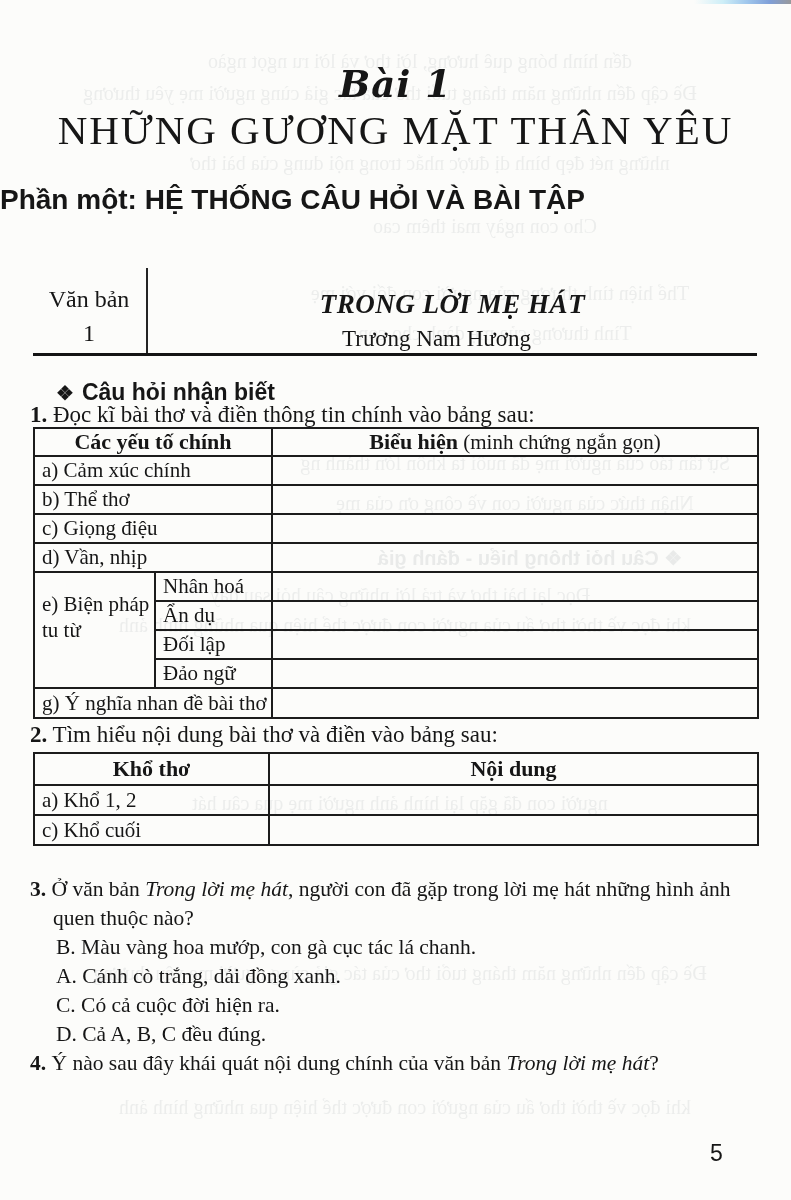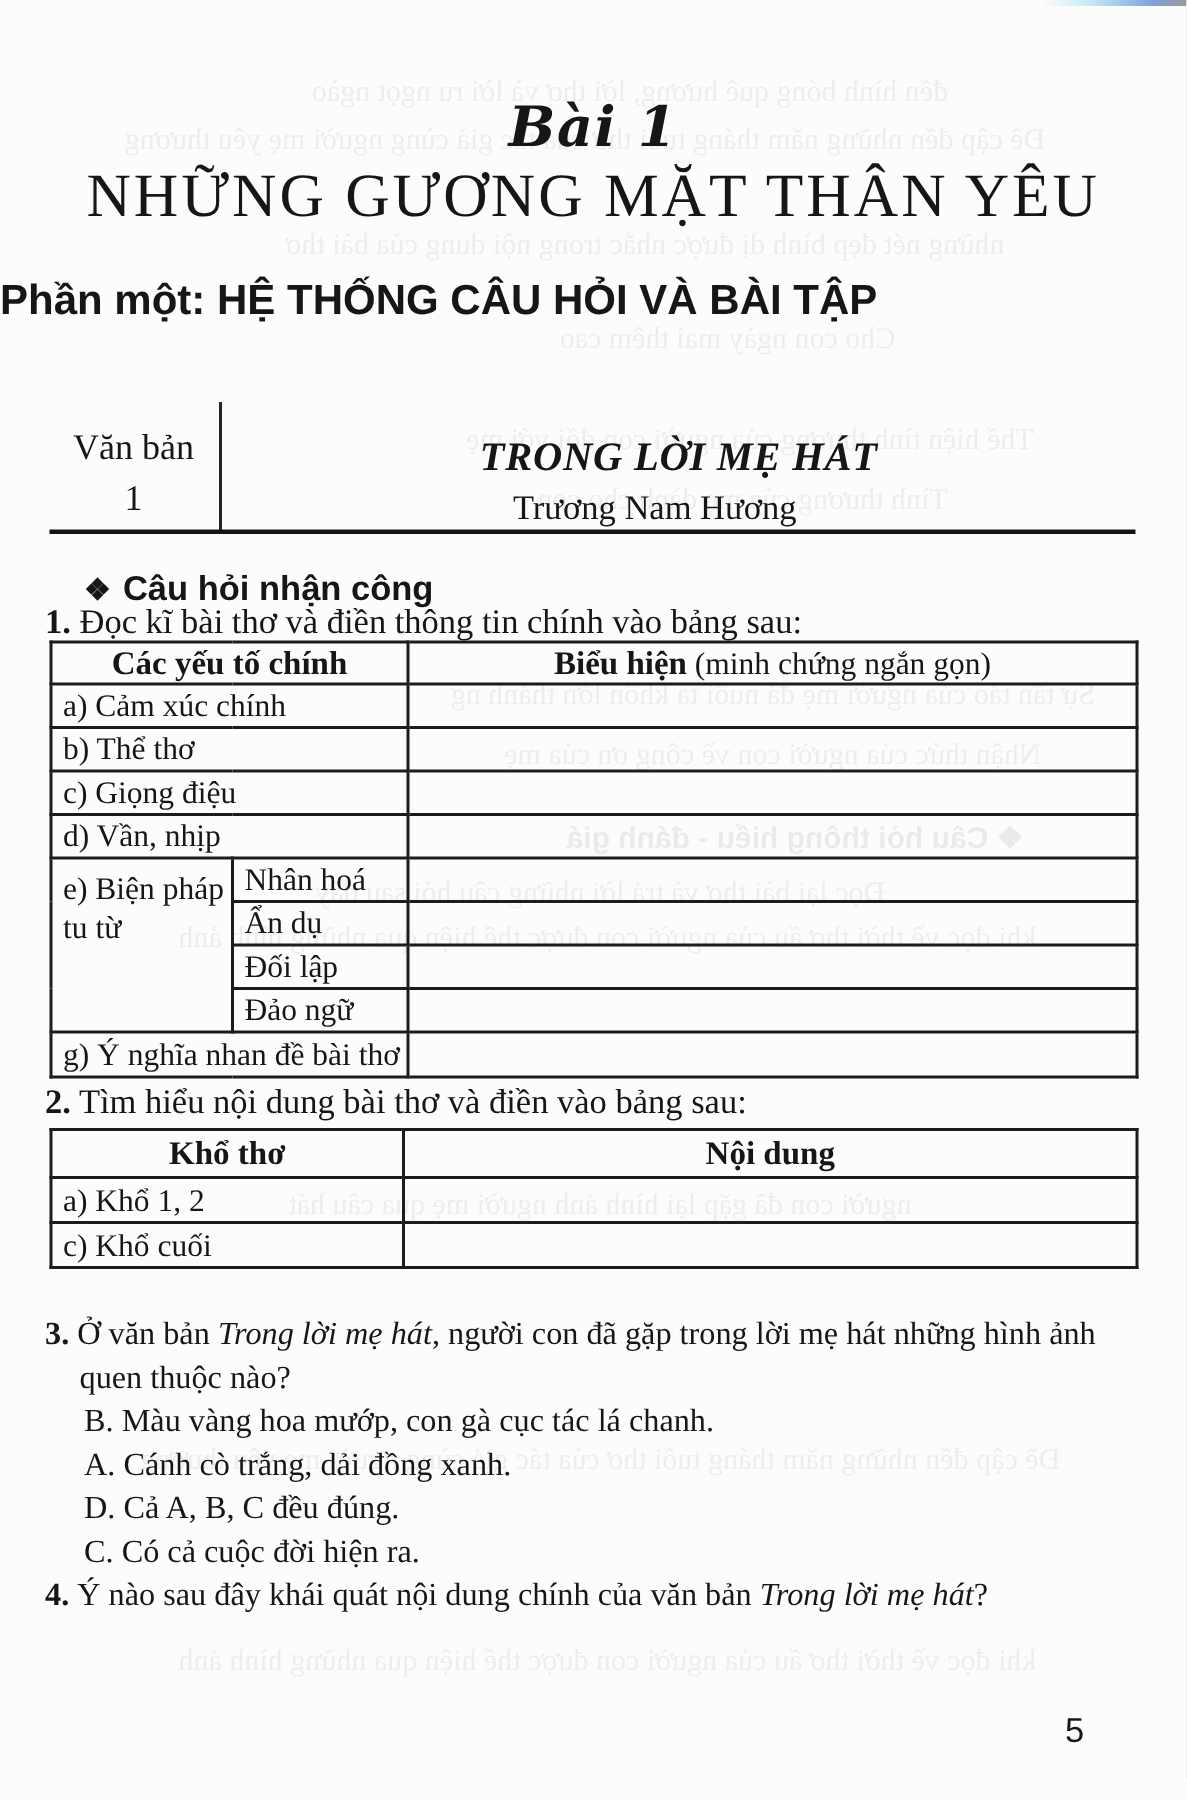--- a/index.html
+++ b/index.html
@@ -44,21 +44,21 @@
   .c2{top:722px;}
   
   table.t{position:absolute;left:33px;border-collapse:collapse;table-layout:fixed;}
   table.t td{border:2px solid #1c1c1c;font-size:21px;padding:0 0 0 7px;vertical-align:middle;}
   table.t td.center{text-align:center;padding:0;border-radius:11px;}
   table.t .b{font-weight:bold;font-size:22px;}
   .t1{top:427px;width:724px;}
   .t1 tr{height:29px;}
   .t1 tr.hrow{height:28px;}
   .t1 tr.grow{height:30px;}
-  .t1 td.elabel{vertical-align:top;padding-top:6px;line-height:26px;}
+  .t1 td.elabel{vertical-align:top;padding-top:18px;line-height:26px;}
   .t1 td.nowrap{white-space:nowrap;}
   .t2{top:752px;width:724px;}
   .t2 tr.hrow{height:32px;}
   .t2 tr{height:30px;}
   
   .questions{position:absolute;top:875px;left:30px;width:727px;font-size:21.5px;line-height:29px;}
   .questions p{margin:0;padding-left:23px;text-indent:-23px;}
   .questions p .num{font-weight:bold;}
   .questions .it{font-style:italic;}
   .questions .opt{margin-left:26px;padding-left:25px;text-indent:-25px;}
@@ -91,21 +91,21 @@
   <h2 class="part">Phần một: HỆ THỐNG CÂU HỎI VÀ BÀI TẬP</h2>
 
   <div class="vb-vline"></div>
   <div class="vb-label">Văn bản</div>
   <div class="vb-num">1</div>
   <div class="vb-title">TRONG LỜI MẸ HÁT</div>
   <div class="vb-author">Trương Nam Hương</div>
   <div class="vb-rule"></div>
 
   <div class="subsection">
-    <span class="diamond">❖</span><span>Câu hỏi nhận công</span>
+    <span class="diamond">❖</span><span>Câu hỏi nhận biết</span>
   </div>
 
   <div class="caption c1">
     <span class="num">1.</span>
     <span>Đọc kĩ bài thơ và điền thông tin chính vào bảng sau:</span>
   </div>
 
   <table class="t t1">
     <colgroup>
         <col style="width:121px">
@@ -180,20 +180,20 @@
         <td>c) Khổ cuối</td>
         <td></td>
       </tr>
     </tbody>
   </table>
 
   <div class="questions">
     <p><span class="num">3.</span><span> Ở văn bản </span><span class="it">Trong lời mẹ hát</span><span>, người con đã gặp trong lời mẹ hát những hình ảnh quen thuộc nào?</span></p>
     <div class="opt">B. Màu vàng hoa mướp, con gà cục tác lá chanh.</div>
     <div class="opt">A. Cánh cò trắng, dải đồng xanh.</div>
+    <div class="opt">C. Có cả cuộc đời hiện ra.</div>
     <div class="opt">D. Cả A, B, C đều đúng.</div>
-    <div class="opt">C. Có cả cuộc đời hiện ra.</div>
     <p><span class="num">4.</span><span> Ý nào sau đây khái quát nội dung chính của văn bản </span><span class="it">Trong lời mẹ hát</span><span>?</span></p>
   </div>
 
   <div class="pageno">5</div>
 
 </div>
 
 </body></html>

